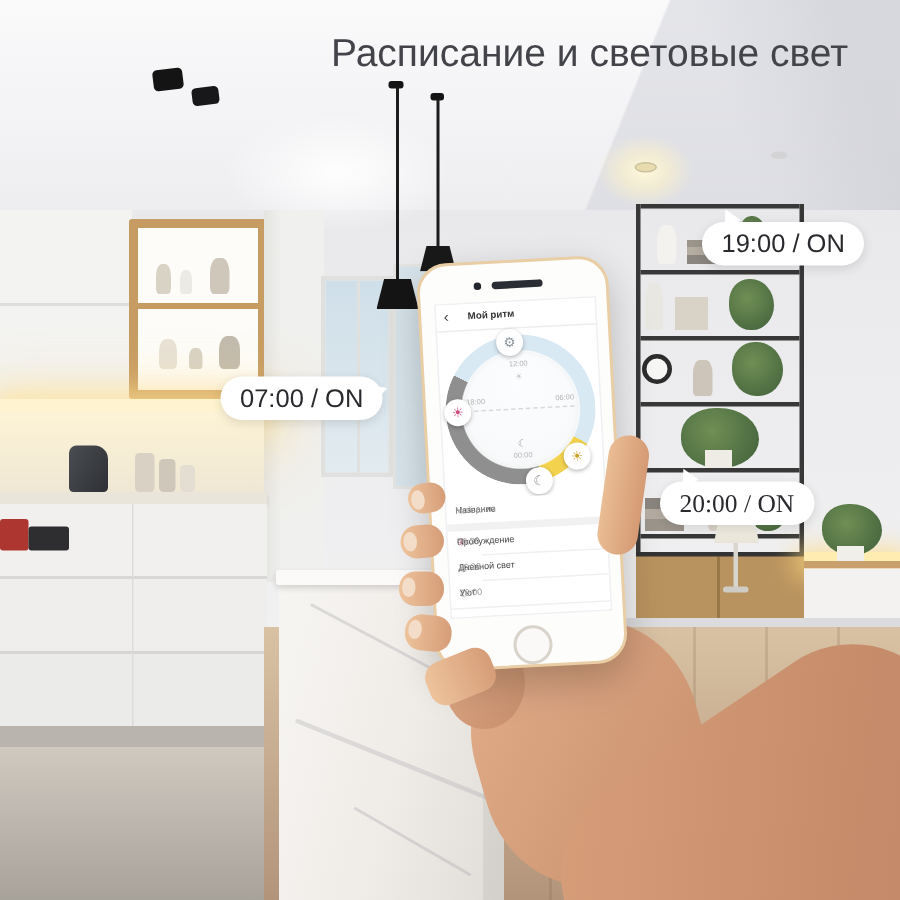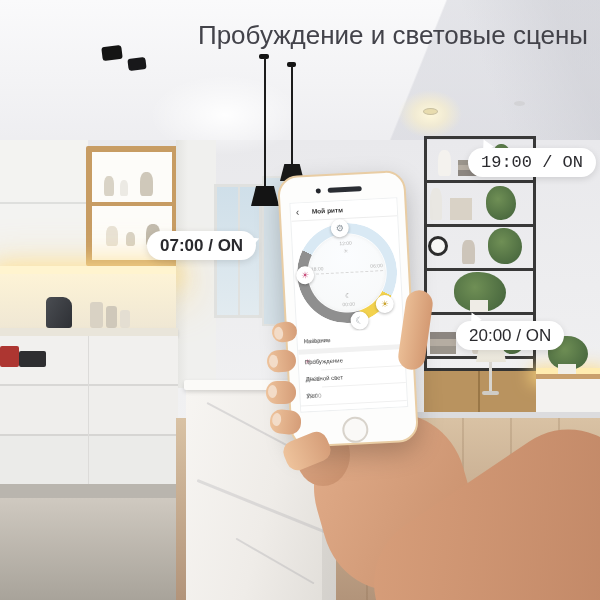--- a/index.html
+++ b/index.html
@@ -165,24 +165,24 @@
   .dv1{top:16px;} .dv2{top:33px;}
   .row1{top:0;} .row2{top:17px;} .row3{top:34px;}
   .row-partial{top:202px;height:8px;border-top:1px solid #f0f0f0;width:106px;}
 
   
   .page-title{left:186px;top:20px;width:414px;text-align:center;font-size:26px;color:#43434a;z-index:40;}
   .callout{height:29px;line-height:29px;padding:0 13px;background:#fff;border-radius:15px;font-size:17px;color:#2a2a2e;
     box-shadow:0 2px 7px rgba(0,0,0,.12);z-index:40;white-space:nowrap;}
   .tail{width:0;height:0;border-left:6px solid transparent;border-right:6px solid transparent;border-bottom:11px solid #fff;}
   .c1{left:14px;top:86px;}   .c1 .tail{right:16px;top:-9px;transform:rotate(14deg);}
-  .c2{left:147px;top:231px;font-weight:bold;} .c2 .tail{right:-4px;top:4px;transform:rotate(70deg);}
+  .c2{left:147px;top:251px;} .c2 .tail{right:-4px;top:4px;transform:rotate(70deg);}
   .c3{left:30px;top:277px;}  .c3 .tail{left:14px;top:-9px;transform:rotate(-12deg);}
-  .c4{left:468px;top:148px;font-family:Liberation Mono, monospace;} .c4 .tail{left:12px;top:-9px;transform:rotate(-26deg);}
-  .c5{left:456px;top:321px;} .c5 .tail{left:12px;top:-9px;transform:rotate(-26deg);}
+  .c4{left:468px;top:148px;} .c4 .tail{left:12px;top:-9px;transform:rotate(-26deg);}
+  .c5{left:440px;top:321px;font-family:Liberation Serif, serif;} .c5 .tail{left:12px;top:-9px;transform:rotate(-26deg);}
 </style>
 </head>
 <body>
 
 <div id="scene">
 
   <div class="ceiling"></div>
   <div class="ceiling-facet"></div>
   <div class="ceiling-facet2"></div>
   <div class="back-wall"></div>
@@ -340,19 +340,19 @@
     </div>
   <div class="fingertip f3">
       <span class="nail"></span>
     </div>
   <div class="fingertip f4">
       <span class="nail"></span>
     </div>
   <div class="fingertip f5"></div>
   <div class="thumb"></div>
 
-  <div class="page-title">Пробуждение и световые сцены</div>
+  <div class="page-title">Расписание и световые свет</div>
 
   <div class="callout c2">07:00 / ON<span class="tail"></span></div>
   <div class="callout c4">19:00 / ON<span class="tail"></span></div>
   <div class="callout c5">20:00 / ON<span class="tail"></span></div>
 
 </div>
 
 </body></html>

